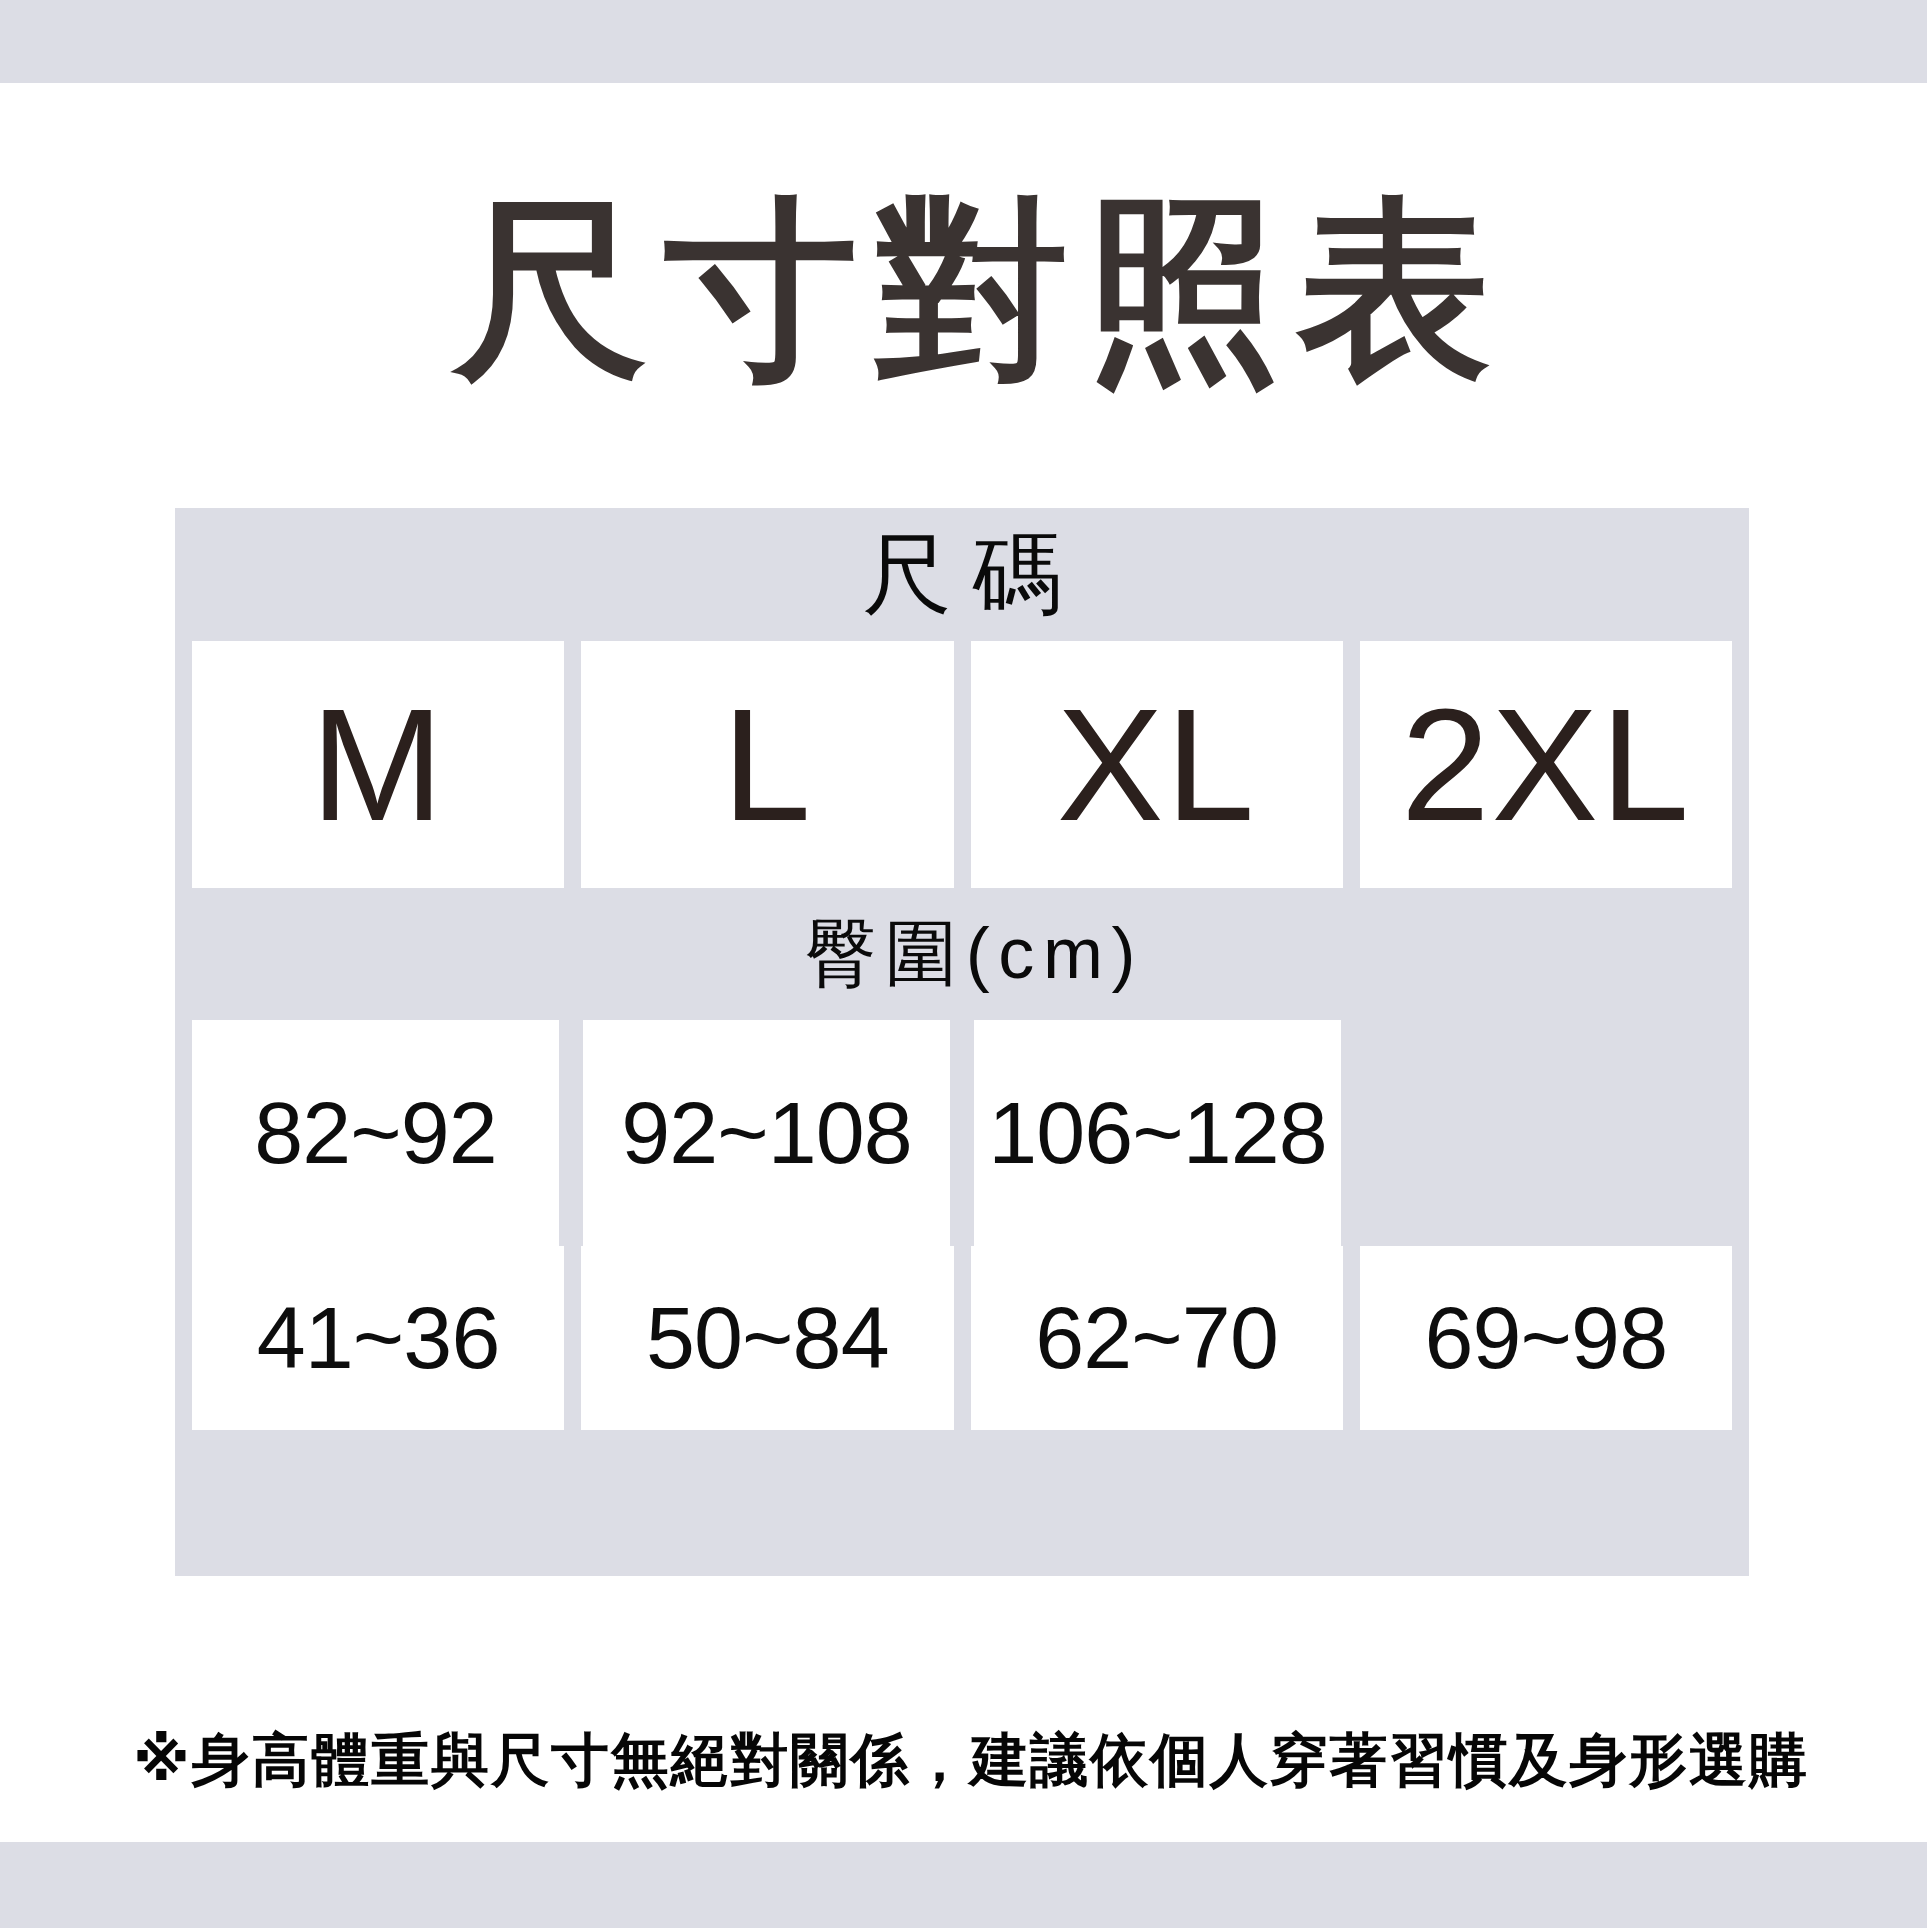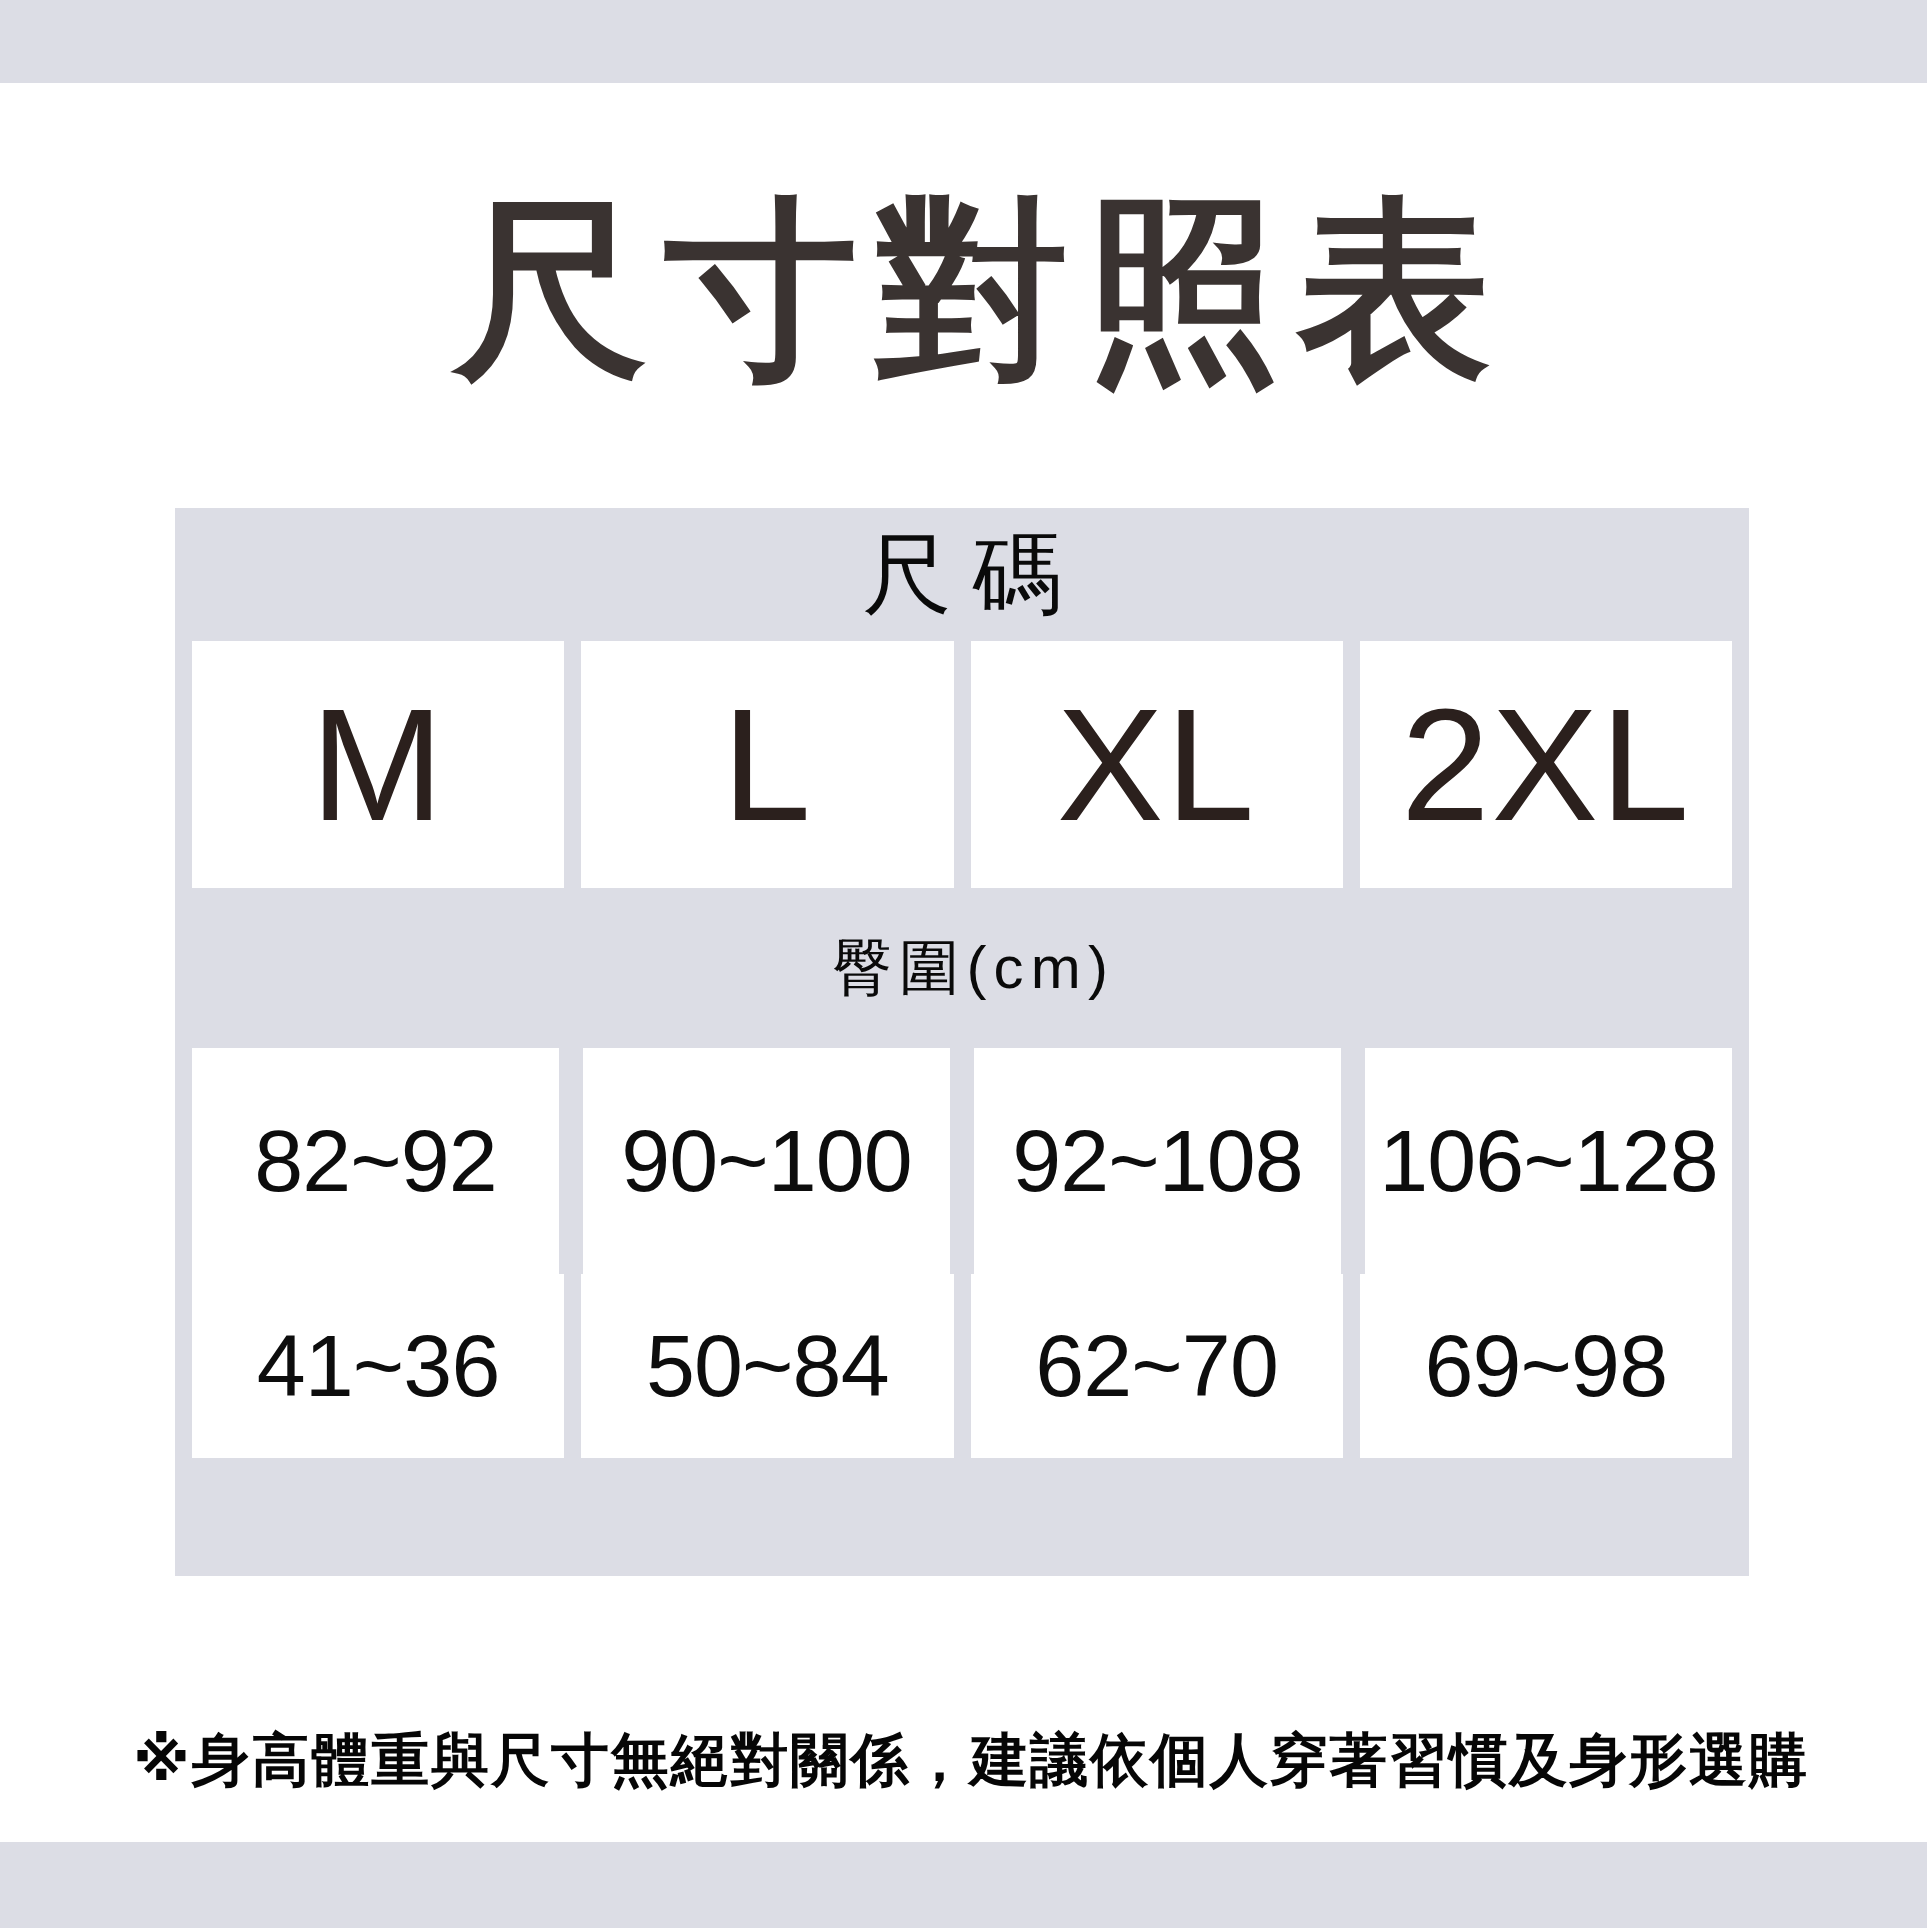--- a/index.html
+++ b/index.html
@@ -29,21 +29,21 @@
     box-sizing:border-box;
     background:var(--frame-bg,#dcdde5);
     display:flex;flex-direction:column;
     padding-bottom:15px;
   }
   .thead{
     display:flex;align-items:center;justify-content:center;
     color:#0a0a0a;font-weight:500;white-space:nowrap;border-radius:28px;
   }
   .thead.h-size{height:133px;font-size:89px;letter-spacing:0.24em;text-indent:0.24em;}
-  .thead.h-hip,.thead.h-weight{height:160px;font-size:60px;letter-spacing:0.12em;text-indent:0.12em;padding-left:16px;}
+  .thead.h-hip,.thead.h-weight{height:132px;font-size:72px;letter-spacing:0.12em;text-indent:0.12em;padding-left:16px;}
   .cells{
     display:grid;grid-template-columns:repeat(4,1fr);
     column-gap:17px;padding:0 17px;
   }
   .cells.sizes{height:247px;}
   .cells.hip{height:226px;gap:24px;}
   .cells.weight{height:184px;}
   .cell{
     background:var(--cell-bg,#ffffff);
     display:flex;align-items:center;justify-content:center;
@@ -82,21 +82,20 @@
       <div class="cell size">M</div>
       <div class="cell size">L</div>
       <div class="cell size">XL</div>
       <div class="cell size">2XL</div>
     </div>
 
     <div class="thead h-hip">臀圍(cm)</div>
 
     <div class="cells hip">
       <div class="cell num">82~92</div>
-      <div class="cell num">90~100</div>
       <div class="cell num">92~108</div>
       <div class="cell num">106~128</div>
     </div>
 
 
     <div class="cells weight">
       <div class="cell num">41~36</div>
       <div class="cell num">50~84</div>
       <div class="cell num">62~70</div>
       <div class="cell num">69~98</div>

